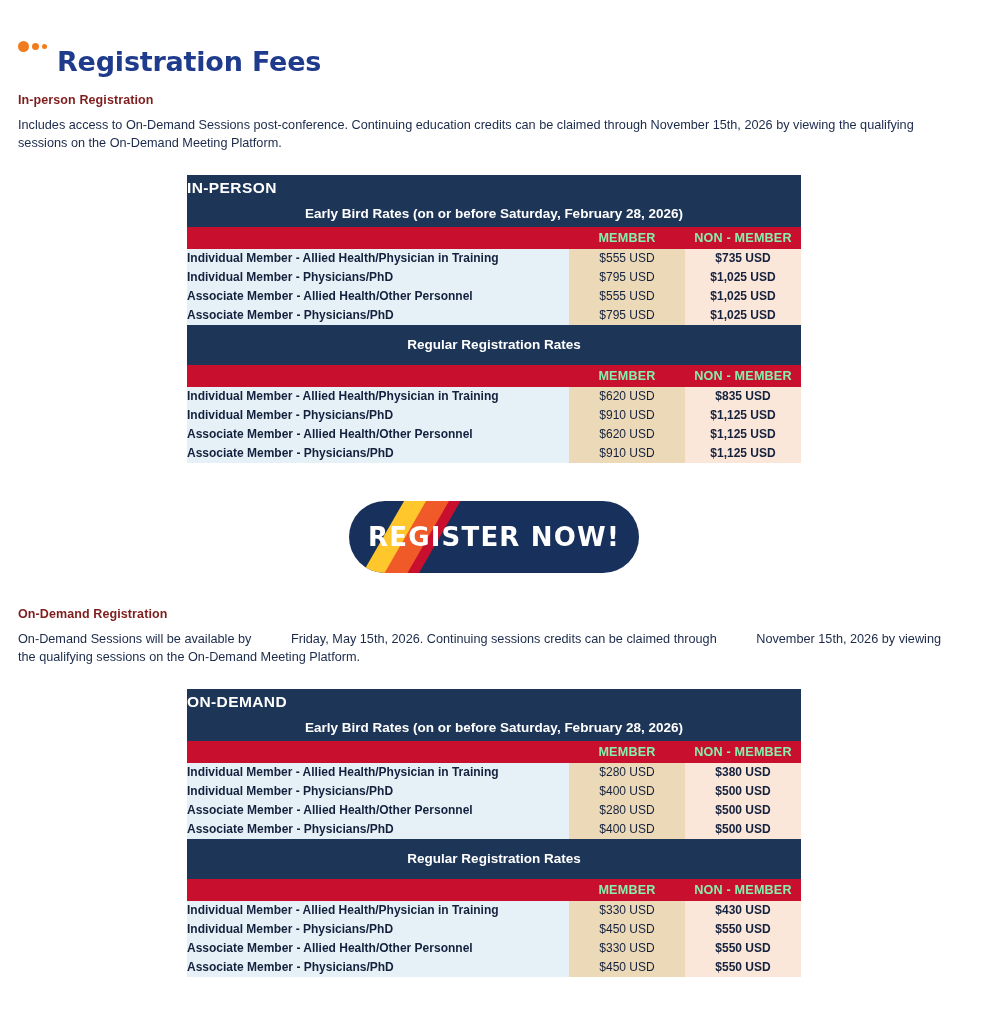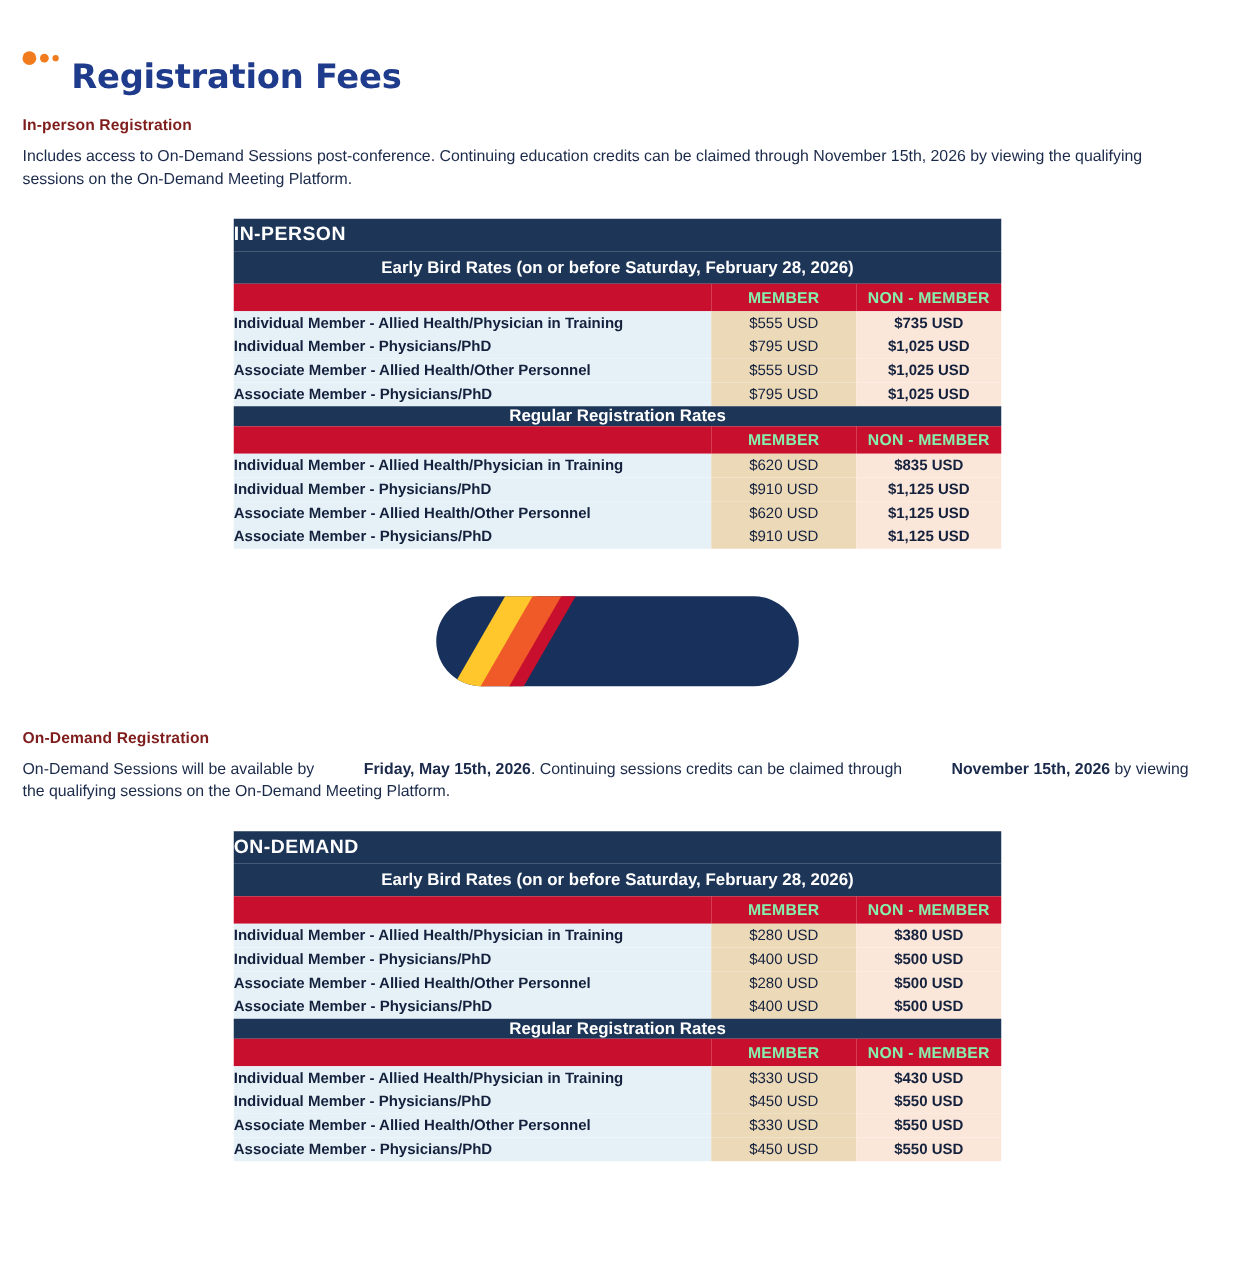--- a/index.html
+++ b/index.html
@@ -57,21 +57,21 @@
     margin: 18px 0 0 18px;
     letter-spacing: 0.1px;
   }
   .para {
     font-size: 12.7px;
     line-height: 1.45;
     color: #1b2a4a;
     margin: 9px 18px 0 18px;
     max-width: 940px;
   }
-  .para b { font-weight: 700; padding-left: 36px; }
+  .para b { font-weight: 400; padding-left: 36px; }
 
   
   .table-wrap {
     width: 614px;
     margin: 22px auto 0 auto;
   }
   table.fees {
     width: 100%;
     border-collapse: collapse;
     table-layout: fixed;
@@ -98,21 +98,21 @@
     height: 26px;
     vertical-align: middle;
     padding-bottom: 3px;
   }
   .t-sub2 {
     background: #1d3557;
     color: #ffffff;
     text-align: center;
     font-size: 13.5px;
     font-weight: 700;
-    height: 16px;
+    height: 40px;
     vertical-align: middle;
   }
   .hdr-row td {
     background: #c8102e;
     color: #86efac;
     font-size: 12.6px;
     font-weight: 700;
     height: 22px;
     vertical-align: middle;
     text-align: center;
@@ -275,20 +275,21 @@
         </tr>
       </tbody>
     </table>
   </div>
 
   <div class="cta-wrap">
     <button class="cta">
       <span class="stripe s-yellow"></span>
       <span class="stripe s-orange"></span>
       <span class="stripe s-red"></span>
+      <span class="label">REGISTER NOW!</span>
     </button>
   </div>
 
   <div class="section-label" style="margin-top:34px;">On-Demand Registration</div>
   <div class="para">
     <span>On-Demand Sessions will be available by </span><b>Friday, May 15th, 2026</b><span>. Continuing sessions credits can be claimed through </span><b>November 15th, 2026</b><span> by viewing the qualifying sessions on the On-Demand Meeting Platform.</span>
   </div>
 
   <div class="table-wrap">
     <table class="fees">

